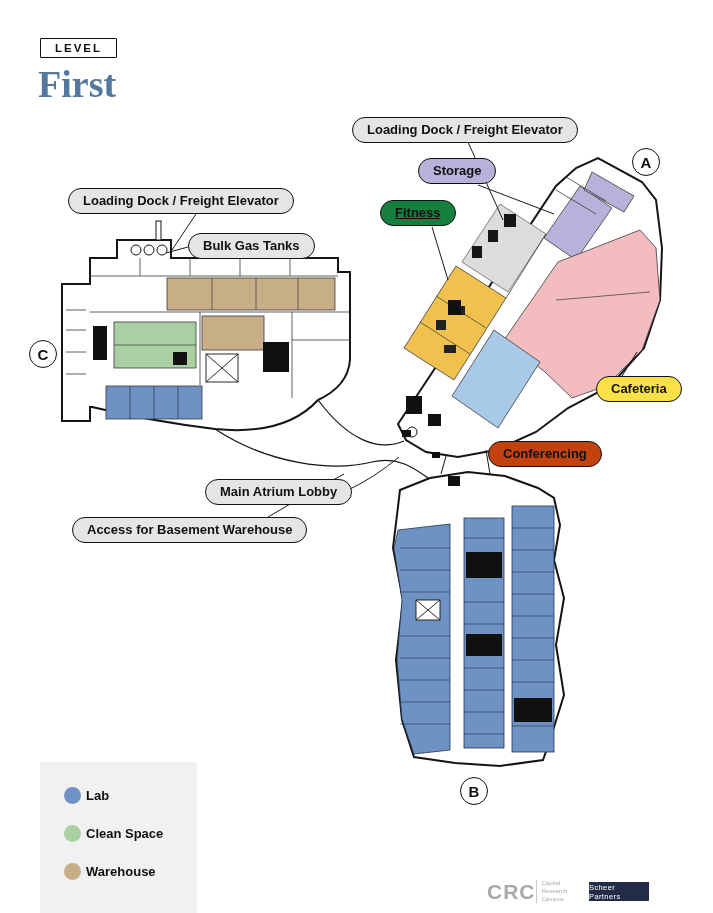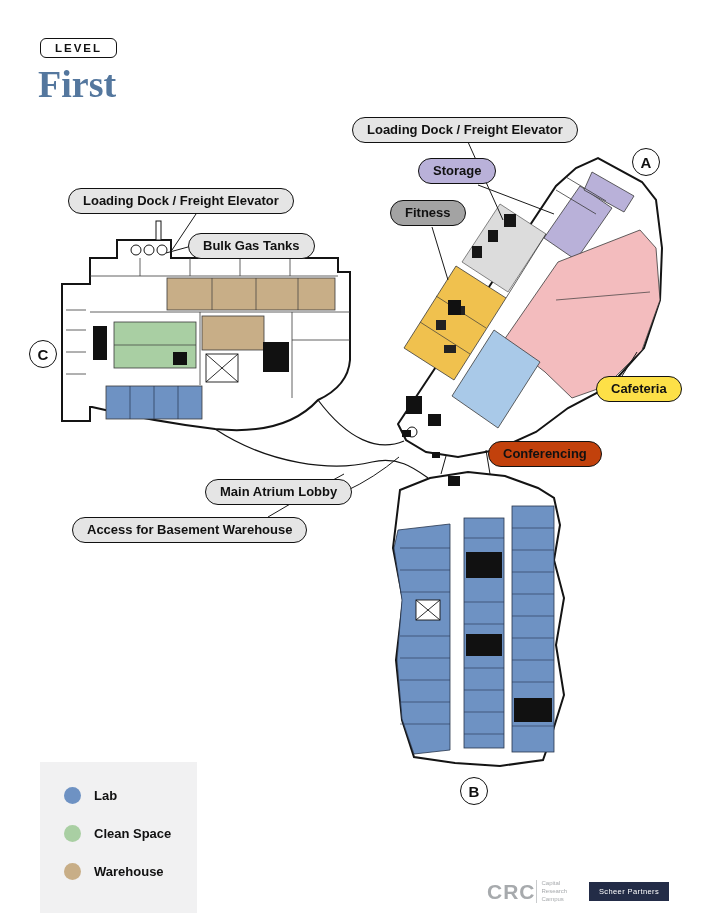--- a/index.html
+++ b/index.html
@@ -8,51 +8,51 @@
     background:#ffffff;font-family:"Liberation Sans",sans-serif;color:#111;
   }
   svg#plan{position:absolute;left:0;top:0;z-index:1;}
   .pill{
     position:absolute;z-index:3;background:#e5e5e5;border:1.6px solid #111;
     border-radius:15px;padding:4px 14px;font-size:13px;font-weight:bold;
     white-space:nowrap;line-height:1.2;color:#111;
   }
   .level-badge{
     position:absolute;left:40px;top:38px;z-index:3;border:1.7px solid #111;
-    border-radius:6px;padding:3px 14px;font-size:11.5px;font-weight:bold;
+    border-radius:1px;padding:3px 14px;font-size:11.5px;font-weight:bold;
     letter-spacing:2px;background:#fff;
   }
   .page-title{
     position:absolute;left:38px;top:62px;z-index:3;
     font-family:"Liberation Serif",serif;font-weight:bold;font-size:38px;text-align:right;
   }
   .marker{
     position:absolute;z-index:3;width:26px;height:26px;border:1.7px solid #111;
     border-radius:50%;background:#fff;display:flex;align-items:center;
     justify-content:center;font-size:15px;font-weight:bold;
   }
   .legend{
     position:absolute;left:40px;top:762px;width:157px;height:151px;z-index:3;
     background:#f1f1f2;display:flex;flex-direction:column;gap:21px;
     padding-top:25px;box-sizing:border-box;
   }
-  .legend-item{display:flex;align-items:center;gap:13px;margin-left:24px;}
+  .legend-item{display:flex;align-items:center;gap:5px;margin-left:24px;}
   .legend-dot{width:17px;height:17px;border-radius:50%;background:#ccc;}
   .legend-label{font-size:13px;font-weight:bold;}
   .crc-logo{
     position:absolute;left:487px;top:880px;z-index:3;display:flex;
     align-items:flex-start;color:#a7aaad;
   }
   .crc-text{font-size:21px;font-weight:bold;letter-spacing:1px;}
   .crc-lines{
     font-size:6px;line-height:1.3;color:#a7aaad;border-left:1px solid #c9cbcd;
     padding-left:5px;
   }
   .partner-logo{
-    position:absolute;left:589px;top:882px;z-index:3;width:80px;height:19px;
+    position:absolute;left:589px;top:882px;z-index:3;width:60px;height:19px;
     background:#232c47;color:#fff;font-size:7.5px;letter-spacing:.4px;
     display:flex;align-items:center;justify-content:center;
   }
 </style>
 </head>
 <body>
 
 <svg id="plan" width="713" height="913" viewBox="0 0 713 913">
 
   <g>
@@ -209,21 +209,21 @@
     <path d="M346 491 Q374 478 399 457"></path>
     <path d="M268 517 Q306 494 344 474"></path>
   </g>
 </svg>
 
 <div class="level-badge">LEVEL</div>
 <div class="page-title" style="color: rgb(84, 119, 158);">First</div>
 
 <div class="pill" style="left:352px;top:117px;">Loading Dock / Freight Elevator</div>
 <div class="pill" style="left: 418px; top: 158px; background-color: rgb(185, 177, 217);">Storage</div>
-<div class="pill" style="left: 390px; top: 200px; background-color: #a3a3a3;">Fitness</div>
+<div class="pill" style="left: 380px; top: 200px; background-color: #15803d; text-decoration: underline;">Fitness</div>
 <div class="pill" style="left:68px;top:188px;">Loading Dock / Freight Elevator</div>
 <div class="pill" style="left:188px;top:233px;">Bulk Gas Tanks</div>
 <div class="pill" style="left: 596px; top: 376px; background-color: #fde047;">Cafeteria</div>
 <div class="pill" style="left: 488px; top: 441px; background-color: #c2410c;">Conferencing</div>
 <div class="pill" style="left:205px;top:479px;">Main Atrium Lobby</div>
 <div class="pill" style="left:72px;top:517px;">Access for Basement Warehouse</div>
 
 <div class="marker" style="left:632px;top:148px;">A</div>
 <div class="marker" style="left:460px;top:777px;">B</div>
 <div class="marker" style="left:29px;top:340px;">C</div>

